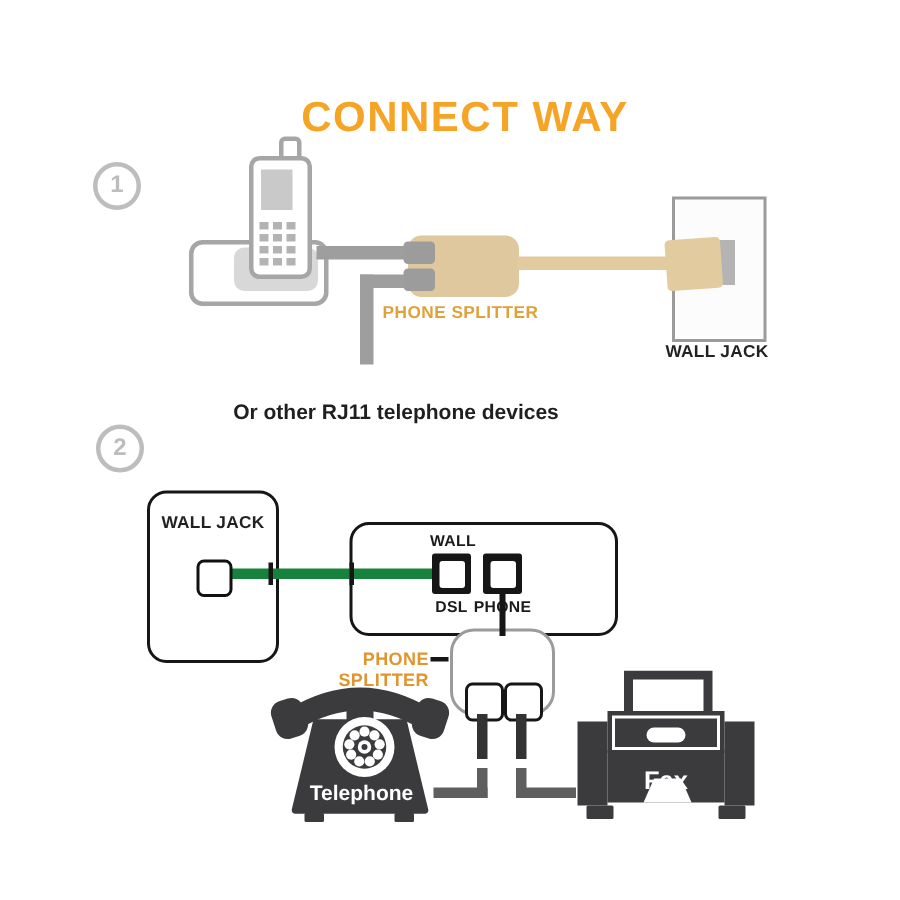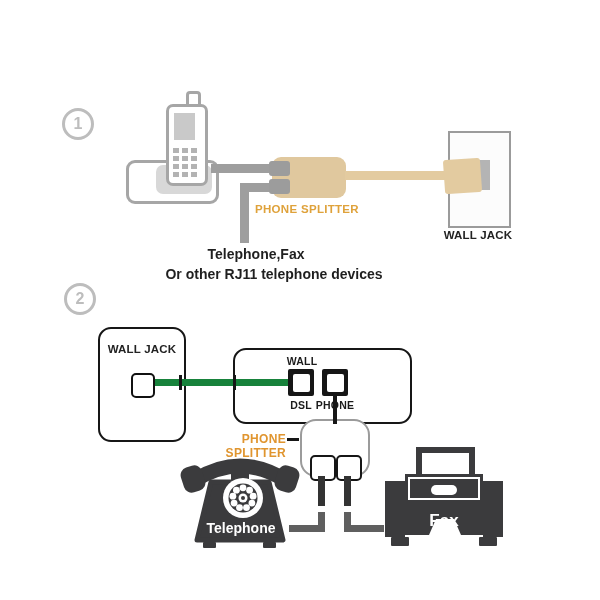--- a/index.html
+++ b/index.html
@@ -54,20 +54,21 @@
   .stem{width:7px;background:#333;}
   .gray2{background:#5f5f5f;}
   .lbl-orange2{color:#E0952F;font-size:12px;font-weight:700;text-align:right;letter-spacing:.3px;}
   .dash{left:287px;top:438px;width:12px;height:3px;background:#161616;}
 </style>
 </head>
 <body>
 
 <div id="canvas">
 
+  <div class="abs title">CONNECT WAY</div>
 
   <div class="abs badge" style="left:62px;top:108px;">1</div>
 
   <div class="abs antenna"></div>
   <div class="abs base"></div>
   <div class="abs cradle"></div>
   <div class="abs handset">
     <div class="screen"></div>
     <div class="keypad">
       <div></div>
@@ -93,22 +94,21 @@
   <div class="abs plug1"></div>
   <div class="abs plug2"></div>
   <div class="abs lbl-orange" style="left:237px;top:203px;width:140px;text-align:center;">PHONE SPLITTER</div>
 
   <div class="abs tan" style="left:345px;top:171px;width:110px;height:9px;"></div>
   <div class="abs walljack1"></div>
   <div class="abs wj1port"></div>
   <div class="abs tan wj1plug"></div>
   <div class="abs small-black" style="left:428px;top:229px;width:100px;text-align:center;">WALL JACK</div>
 
-  <div class="abs caption" style="left:156px;top:246px;width:200px;">Telephone,Fax</div>
-  <div class="abs caption" style="left:124px;top:266px;width:300px;">Or other RJ11 telephone devices</div>
+  <div class="abs caption" style="left:114px;top:266px;width:300px;">Or other RJ11 telephone devices</div>
 
   <div class="abs badge" style="left:64px;top:283px;">2</div>
 
   <div class="abs box-black walljack2">
     <div class="wj2label small-black">WALL JACK</div>
   </div>
   <div class="abs box-black modem"></div>
 
   <div class="abs greenline"></div>
   <div class="abs tick" style="left:179px;"></div>

